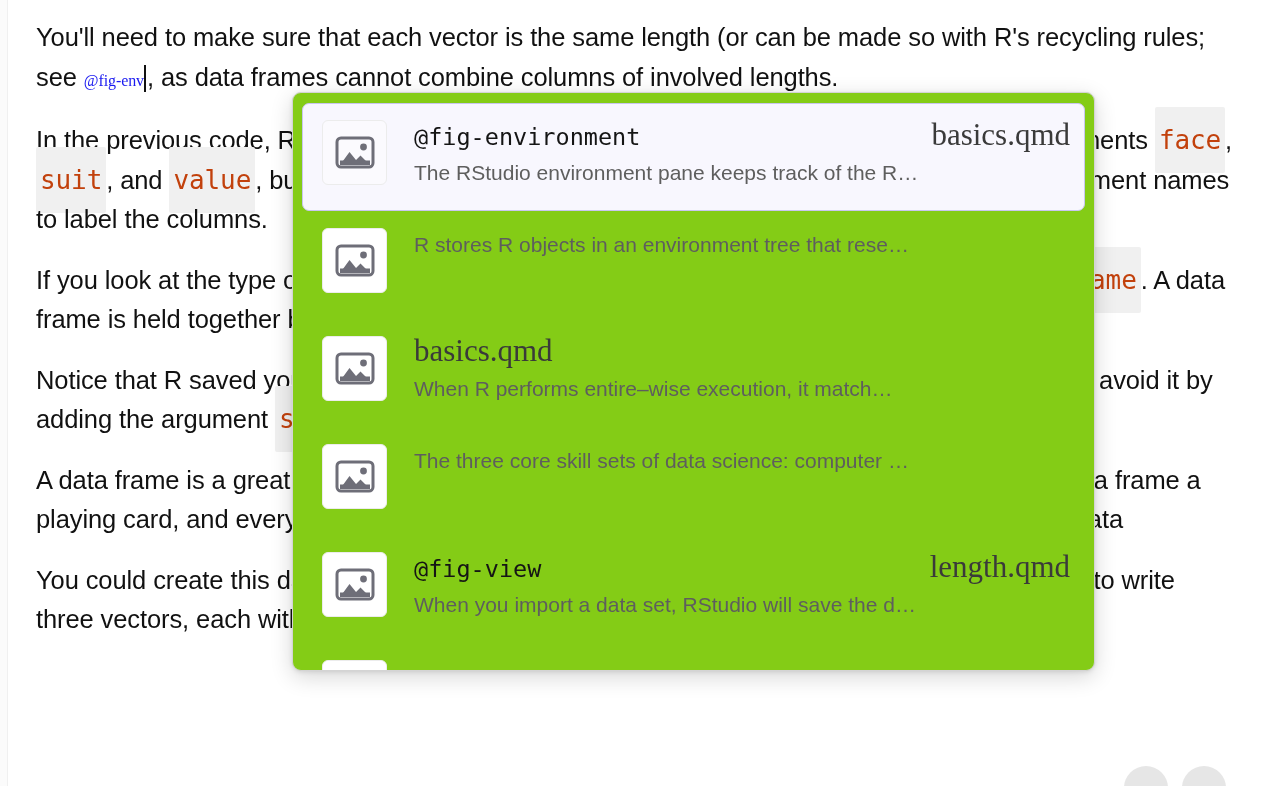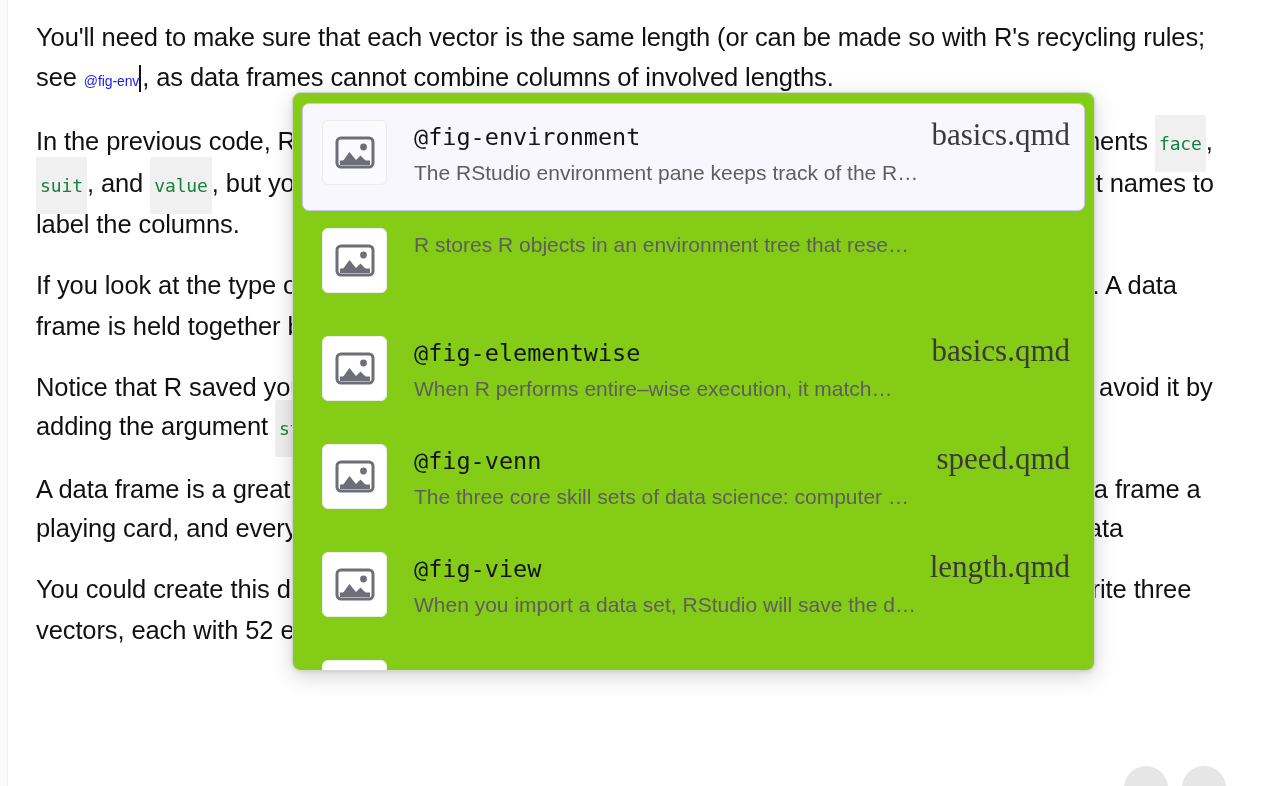--- a/index.html
+++ b/index.html
@@ -39,30 +39,30 @@
     letter-spacing: -0.1px;
   }
   .para {
     margin: 0 0 21px 0;
     white-space: normal;
   }
   .para:last-child { margin-bottom: 0; }
 
   code.inline {
     font-family: "DejaVu Sans Mono", monospace;
-    font-size: 18px;
+    font-size: 26px;
     background: #f0f0f0;
     padding: 18px 4px;
     border-radius: 2px;
-    color: #15803d;
+    color: #c2410c;
     white-space: pre;
   }
   .xref {
-    font-family: Liberation Sans, sans-serif;
-    font-size: 14px;
+    font-family: Liberation Serif, serif;
+    font-size: 16px;
     color: #1a1af0;
     white-space: pre;
   }
   .caret {
     display: inline-block;
     width: 0;
     border-left: 2px solid #111;
     height: 27px;
     vertical-align: -6px;
     margin: 0 1px 0 0;
@@ -210,40 +210,35 @@
           <div class="thumb">
             <svg width="40" height="33" viewBox="0 0 40 33" aria-hidden="true">
               <rect x="2" y="2" width="36" height="29" rx="4" fill="none" stroke="#6e6e78" stroke-width="3"></rect>
               <circle cx="28.5" cy="11" r="3.4" fill="#6e6e78"></circle>
               <path d="M5 29 L14.5 16 L21 24 L25.5 19.5 L35 29 Z" fill="#6e6e78"></path>
               <rect x="5" y="24.5" width="30" height="4.5" fill="#6e6e78"></rect>
             </svg>
           </div>
           <div class="entry">
             <div class="entry-top">
-              <span class="entry-id">@fig-elementwise</span>
               <span class="entry-file">basics.qmd</span>
             </div>
             <div class="entry-desc">When R performs entire–wise execution, it match…</div>
           </div>
         </div>
         <div class="item">
           <div class="thumb">
             <svg width="40" height="33" viewBox="0 0 40 33" aria-hidden="true">
               <rect x="2" y="2" width="36" height="29" rx="4" fill="none" stroke="#6e6e78" stroke-width="3"></rect>
               <circle cx="28.5" cy="11" r="3.4" fill="#6e6e78"></circle>
               <path d="M5 29 L14.5 16 L21 24 L25.5 19.5 L35 29 Z" fill="#6e6e78"></path>
               <rect x="5" y="24.5" width="30" height="4.5" fill="#6e6e78"></rect>
             </svg>
           </div>
           <div class="entry">
-            <div class="entry-top">
-              <span class="entry-id">@fig-venn</span>
-              <span class="entry-file">speed.qmd</span>
-            </div>
             <div class="entry-desc">The three core skill sets of data science: computer …</div>
           </div>
         </div>
         <div class="item">
           <div class="thumb">
             <svg width="40" height="33" viewBox="0 0 40 33" aria-hidden="true">
               <rect x="2" y="2" width="36" height="29" rx="4" fill="none" stroke="#6e6e78" stroke-width="3"></rect>
               <circle cx="28.5" cy="11" r="3.4" fill="#6e6e78"></circle>
               <path d="M5 29 L14.5 16 L21 24 L25.5 19.5 L35 29 Z" fill="#6e6e78"></path>
               <rect x="5" y="24.5" width="30" height="4.5" fill="#6e6e78"></rect>

